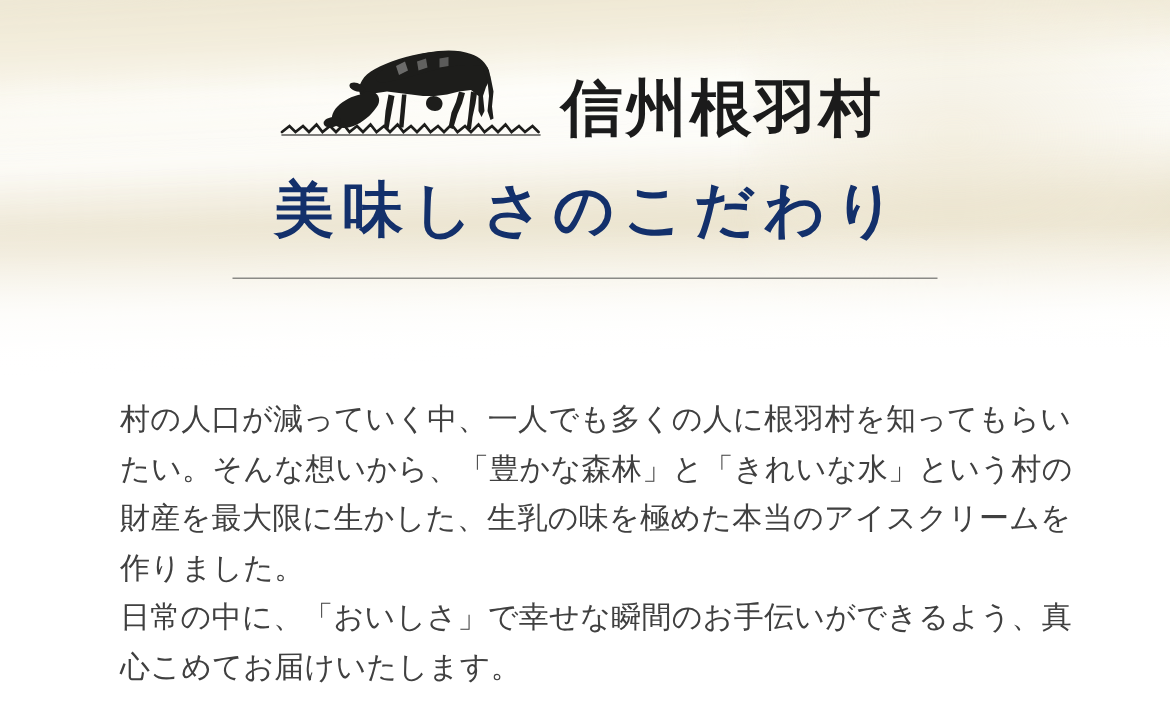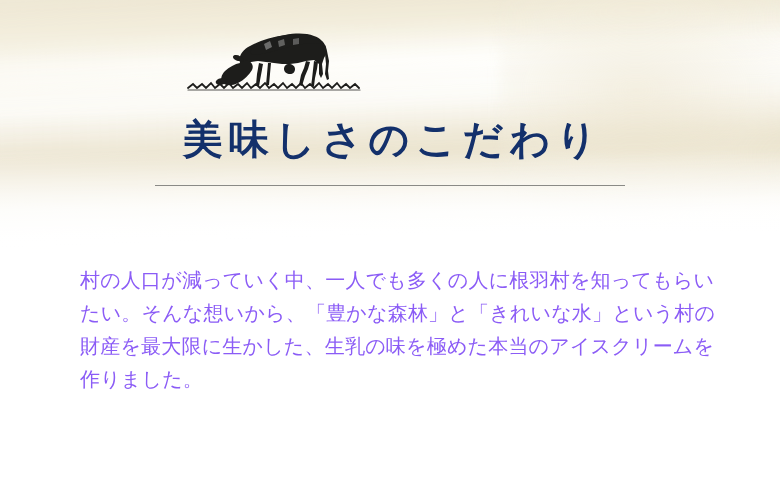--- a/index.html
+++ b/index.html
@@ -128,21 +128,21 @@
     white-space: nowrap;
   }
 
   
   .main-title {
     position: absolute;
     left: 0;
     top: 118px;
     width: 780px;
     text-align: center;
-    font-family: Liberation Serif, serif;
+    font-family: Liberation Sans, sans-serif;
     font-size: 40px;
     font-weight: 700;
     line-height: 1.1;
     color: #13306b;
     letter-spacing: 6px;
     text-indent: 6px;
     white-space: nowrap;
   }
 
   .title-rule {
@@ -171,21 +171,21 @@
   
   .body-copy {
     position: absolute;
     left: 80px;
     top: 264px;
     width: 636px;
     font-family: "Liberation Serif", "DejaVu Serif", serif;
     font-size: 20px;
     font-weight: 400;
     line-height: 33px;
-    color: #8b5cf6;
+    color: #404040;
     letter-spacing: 0.2px;
   }
   .body-copy p {
     margin: 0;
     padding: 0;
     text-align: left;
   }
 </style>
 </head>
 <body>
@@ -245,24 +245,26 @@
           <path d="M2 72 L7 68 L11 72 L16 68 L20 72 L25 67 L29 72 L34 68 L38 72 L43 67
                    L47 72 L52 68 L56 72 L61 67 L65 72 L70 68 L74 72 L79 67 L83 72
                    L88 68 L92 72 L97 67 L101 72 L106 68 L110 72 L115 67 L119 72
                    L124 68 L128 72 L133 67 L137 72 L142 68 L146 72 L151 67 L155 72
                    L160 68 L164 72 L169 68 L173 72"></path>
           <path d="M2 74 L174 74" stroke-width="1.1" opacity="0.75"></path>
         </g>
       </svg>
     </div>
 
+    <div class="brand-text">信州根羽村</div>
   </div>
 
   <div class="main-title">美味しさのこだわり</div>
 
   <div class="title-rule"></div>
 
 
   <div class="body-copy">
     <p>村の人口が減っていく中、一人でも多くの人に根羽村を知ってもらいたい。そんな想いから、「豊かな森林」と「きれいな水」という村の財産を最大限に生かした、生乳の味を極めた本当のアイスクリームを作りました。</p>
+    <p>日常の中に、「おいしさ」で幸せな瞬間のお手伝いができるよう、真心こめてお届けいたします。</p>
   </div>
 
 </div>
 
 </body></html>

